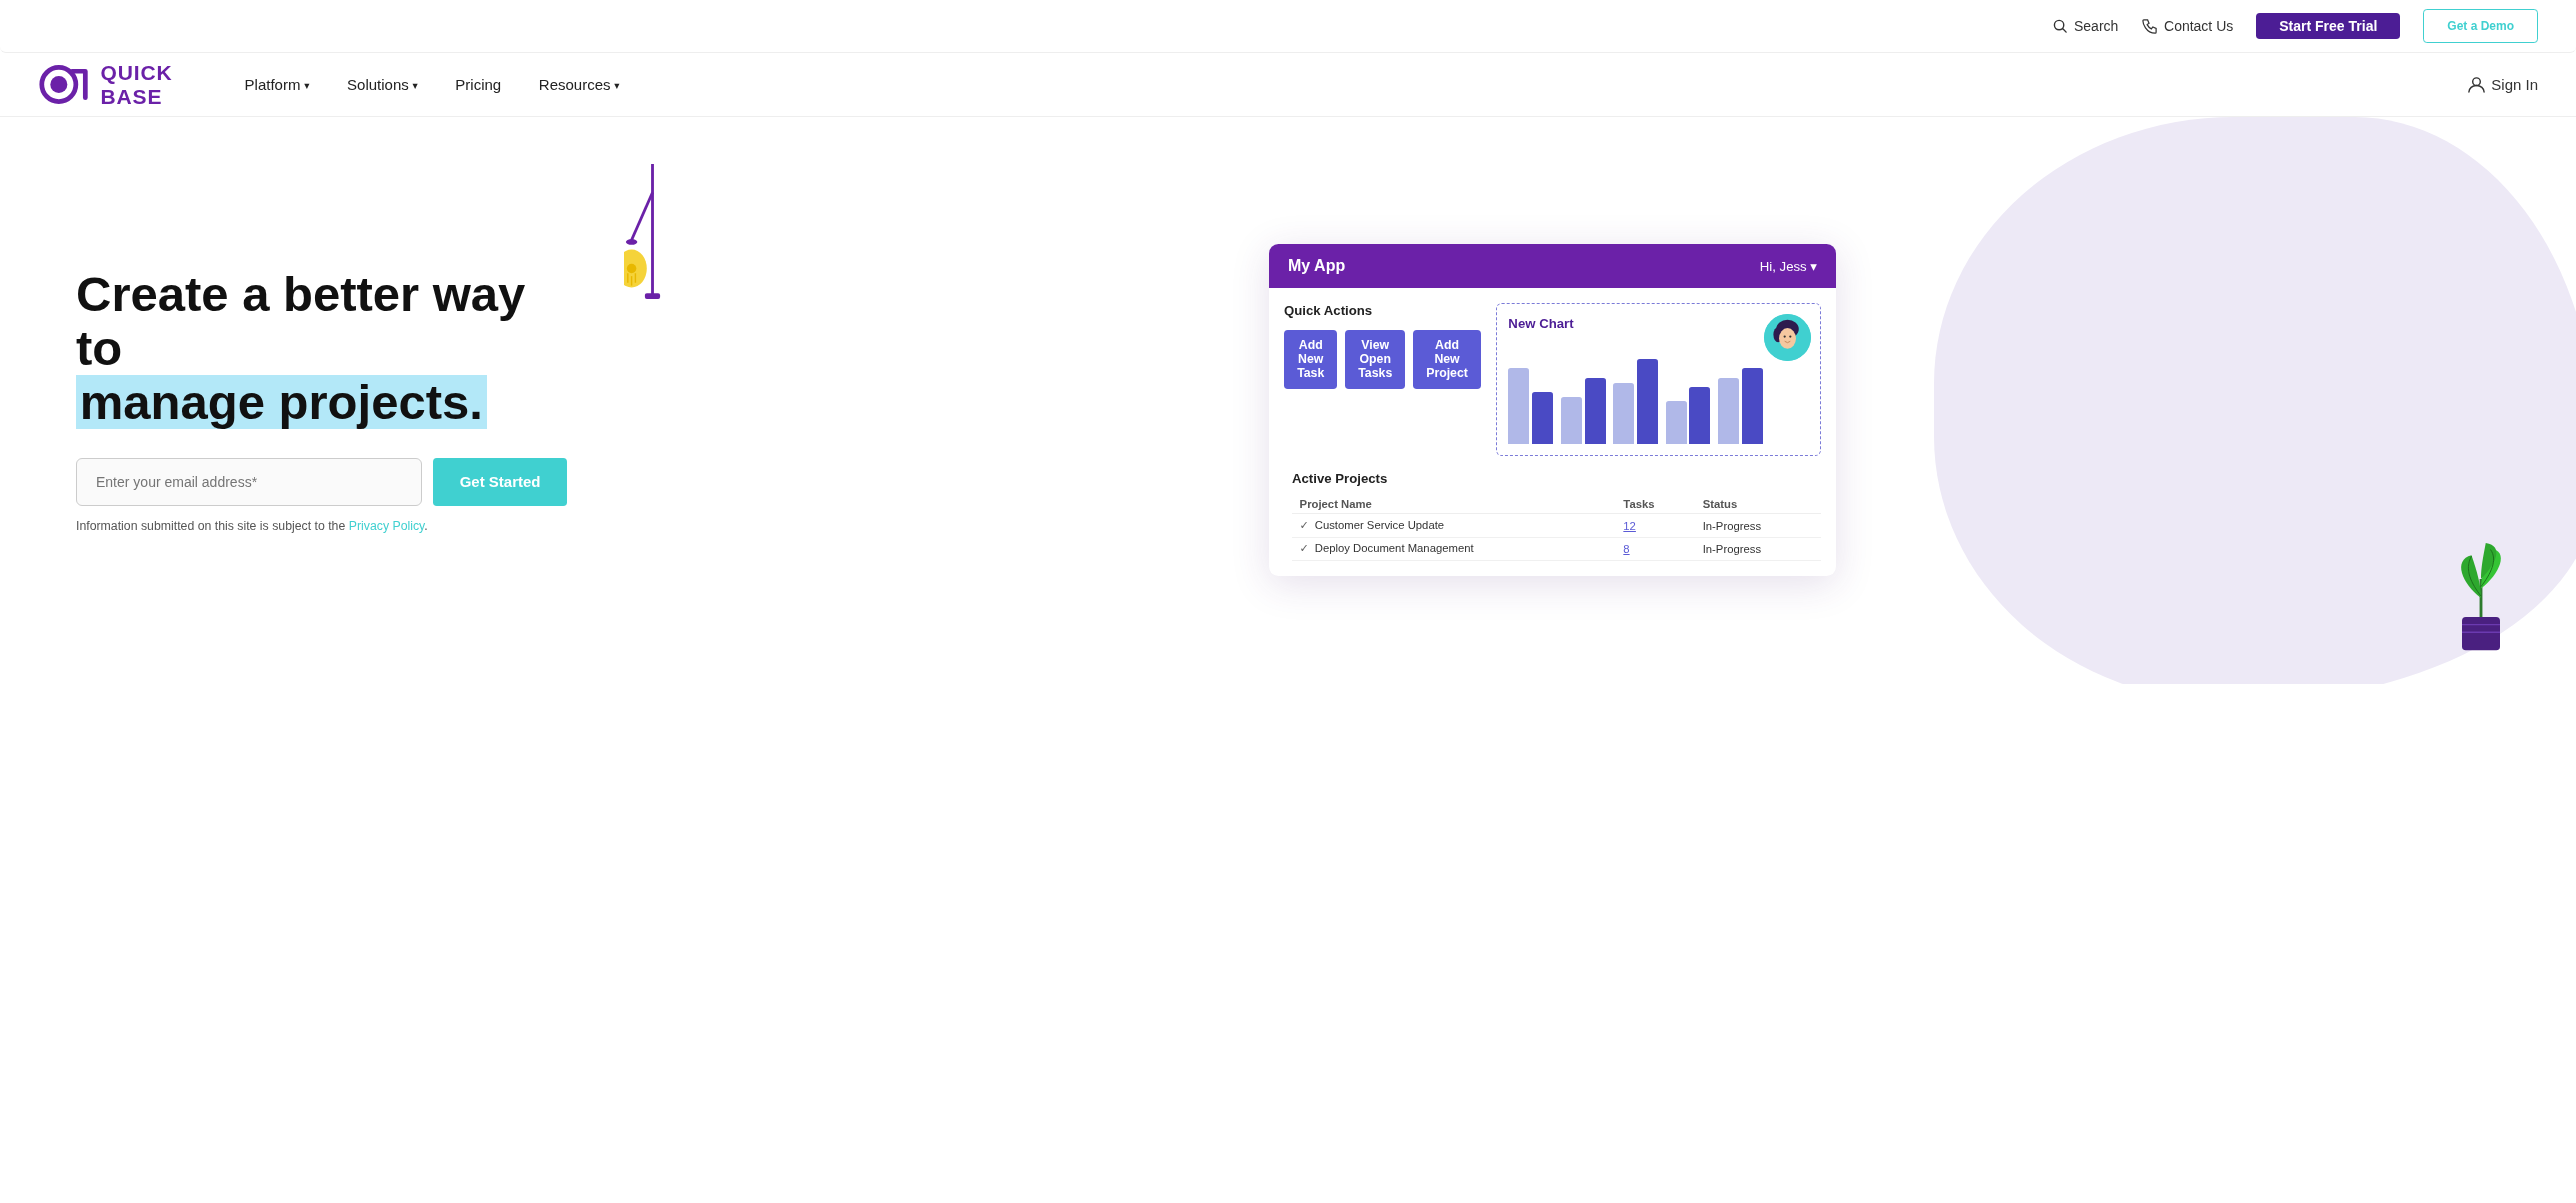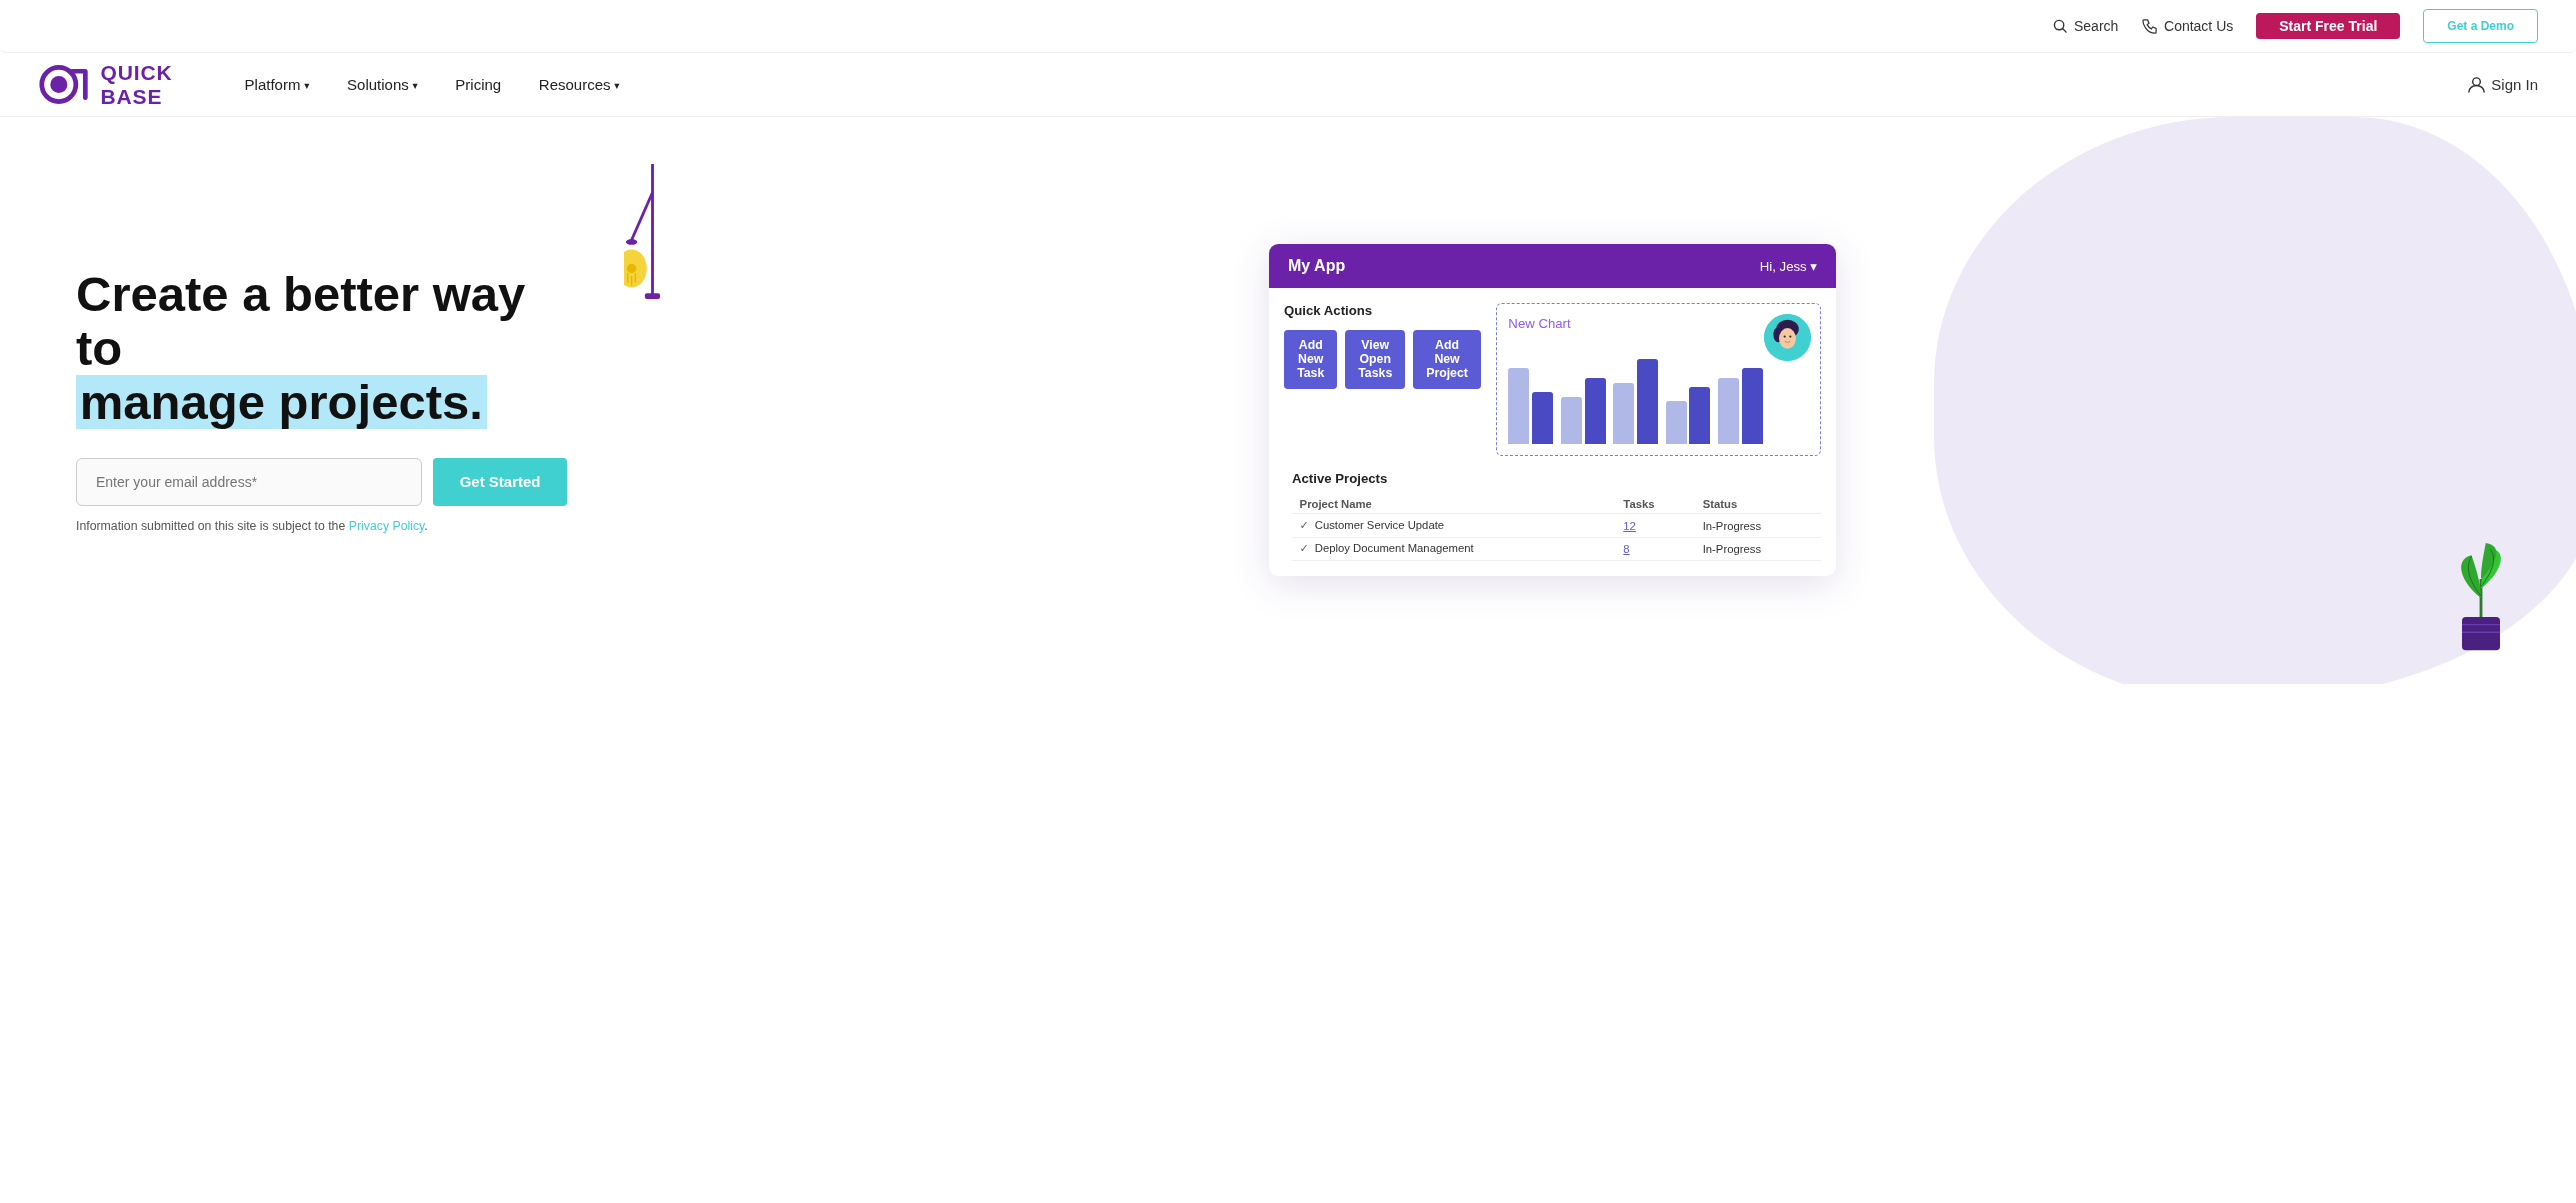--- a/index.html
+++ b/index.html
@@ -16,21 +16,21 @@
       gap: 23px;
       border-radius: 6px;
     }
     .top-bar-search {
       display: flex; align-items: center; gap: 5.7px; cursor: pointer; color: #333; font-size: 14px;
     }
     .top-bar-contact {
       display: flex; align-items: center; gap: 5.7px; cursor: pointer; color: #333; font-size: 14px;
     }
     .btn-trial {
-      background: #be185d; color: #fff; border: none; padding: 5px 23px; border-radius: 3.8px; font-size: 14px; font-weight: 600; cursor: pointer;
+      background: #4c1d95; color: #fff; border: none; padding: 5px 23px; border-radius: 3.8px; font-size: 14px; font-weight: 600; cursor: pointer;
     }
     .btn-demo {
       background: #fff; color: #40d0d0; border: 1.9px solid #40d0d0; padding: 9.4px 23px; border-radius: 3.8px; font-size: 12px; font-weight: 600; cursor: pointer;
     }
 
     
     .nav {
       display: flex;
       align-items: center;
       padding: 0 38px;
@@ -193,22 +193,22 @@
 
     .chart-area {
       flex: 1;
       border: 1.9px dashed #7b7bd8;
       border-radius: 5.7px;
       padding: 11.3px;
       position: relative;
     }
     .chart-title {
       font-size: 13.2px;
-      font-weight: 400;
-      color: #8b5cf6;
+      font-weight: 700;
+      color: #4c1d95;
       margin-bottom: 9.4px;
     }
     .chart-bars {
       display: flex;
       align-items: flex-end;
       gap: 7.6px;
       height: 104px;
     }
     .bar-group {
       display: flex;

